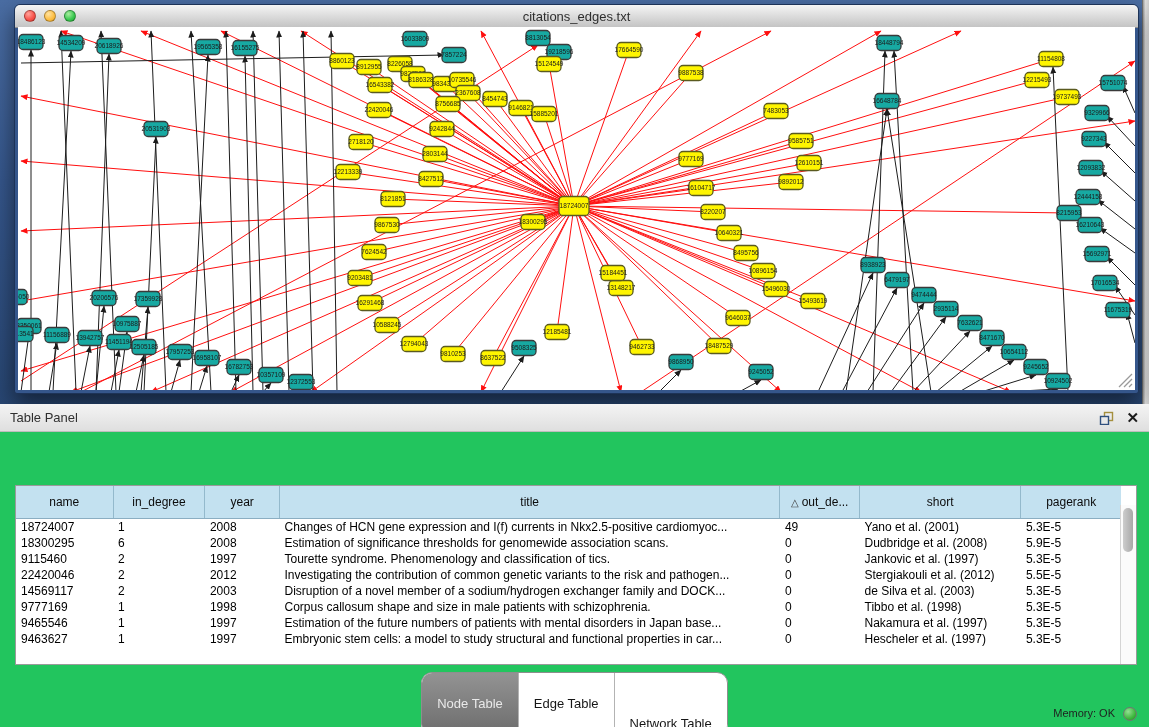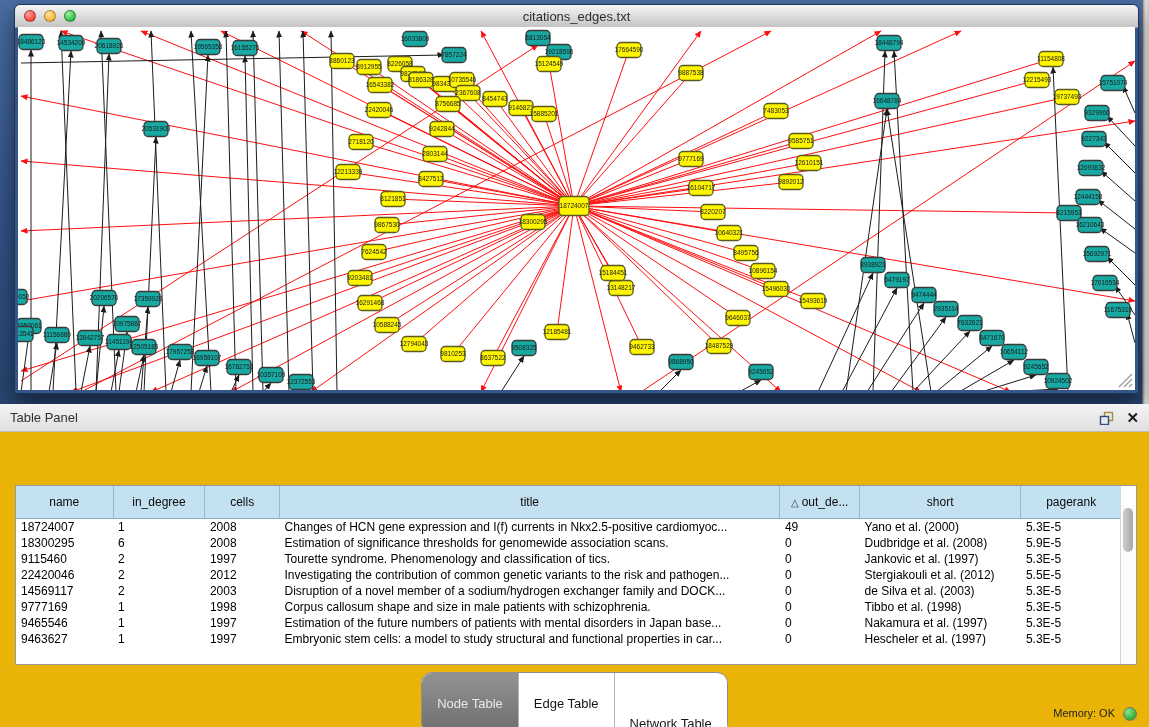--- a/index.html
+++ b/index.html
@@ -26,21 +26,21 @@
   .light.green{background:radial-gradient(circle at 35% 30%,#a9eda0,#38c84f 60%,#23a234);}
   .net-canvas{position:absolute;left:3px;right:3px;top:22px;bottom:3px;background:#ffffff;overflow:hidden;}
   .net-canvas svg{position:absolute;left:0;top:0;width:100%;height:100%;}
   .eg-r{stroke:#ff0f0f;stroke-width:1;}
   .eg-b{stroke:#1c1c1c;stroke-width:1;}
   .nd-y{fill:#FFF500;stroke:#5a5a20;stroke-width:1.3;}
   .nd-t{fill:#17A9A2;stroke:#3a3a3a;stroke-width:1.3;}
   .nd-label{font-family:"Liberation Sans",sans-serif;font-size:6.5px;fill:#1b1b1b;text-anchor:middle;}
   .grip{stroke:#9a9a9a;stroke-width:1.2;}
   
-  .table-panel{position:absolute;left:0;top:404px;width:1149px;height:323px;background:#eab308;}
+  .table-panel{position:absolute;left:0;top:404px;width:1149px;height:323px;background:#22c55e;}
   .tp-header{height:27px;background:linear-gradient(#F4F4F4,#DFDFDF);border-bottom:1px solid #BDBDBD;
     display:flex;align-items:center;position:relative;}
   .tp-title{font-size:13px;color:#303030;padding-left:10px;}
   .tp-header-icons{position:absolute;right:10px;top:0;height:27px;display:flex;align-items:center;gap:12px;}
   .icon-btn{background:none;border:none;padding:0;margin:0;cursor:default;display:flex;align-items:center;}
   .close-x{font-size:15px;font-weight:bold;color:#1a1a1a;line-height:1;}
   .toolbar{position:absolute;left:15px;top:42px;height:28px;display:flex;align-items:center;gap:11px;margin-top:39px;}
   .fx{font-family:"Liberation Serif",serif;font-style:italic;font-weight:bold;font-size:14px;color:#222;}
   .combo{margin-left:14px;width:372px;height:22px;background:#fff;border:1px solid #A3A3A3;border-radius:4px;
     display:flex;align-items:center;padding:0 8px;font-size:13px;color:#111;
@@ -755,35 +755,35 @@
           <col style="width: 73px;">
           <col style="width: 490px;">
           <col style="width: 78px;">
           <col style="width: 158px;">
           <col style="width: 98px;">
         </colgroup>
       <thead>
           <tr id="theadrow">
             <th>name</th>
             <th>in_degree</th>
-            <th>cells</th>
+            <th>year</th>
             <th>title</th>
             <th><span class="sort-tri">△</span>out_de...</th>
             <th>short</th>
             <th>pagerank</th>
           </tr>
         </thead>
       <tbody id="tbody">
           <tr>
             <td>18724007</td>
             <td>1</td>
             <td>2008</td>
             <td>Changes of HCN gene expression and I(f) currents in Nkx2.5-positive cardiomyoc...</td>
             <td>49</td>
-            <td>Yano et al. (2000)</td>
+            <td>Yano et al. (2001)</td>
             <td>5.3E-5</td>
           </tr>
           <tr>
             <td>18300295</td>
             <td>6</td>
             <td>2008</td>
             <td>Estimation of significance thresholds for genomewide association scans.</td>
             <td>0</td>
             <td>Dudbridge et al. (2008)</td>
             <td>5.9E-5</td>

